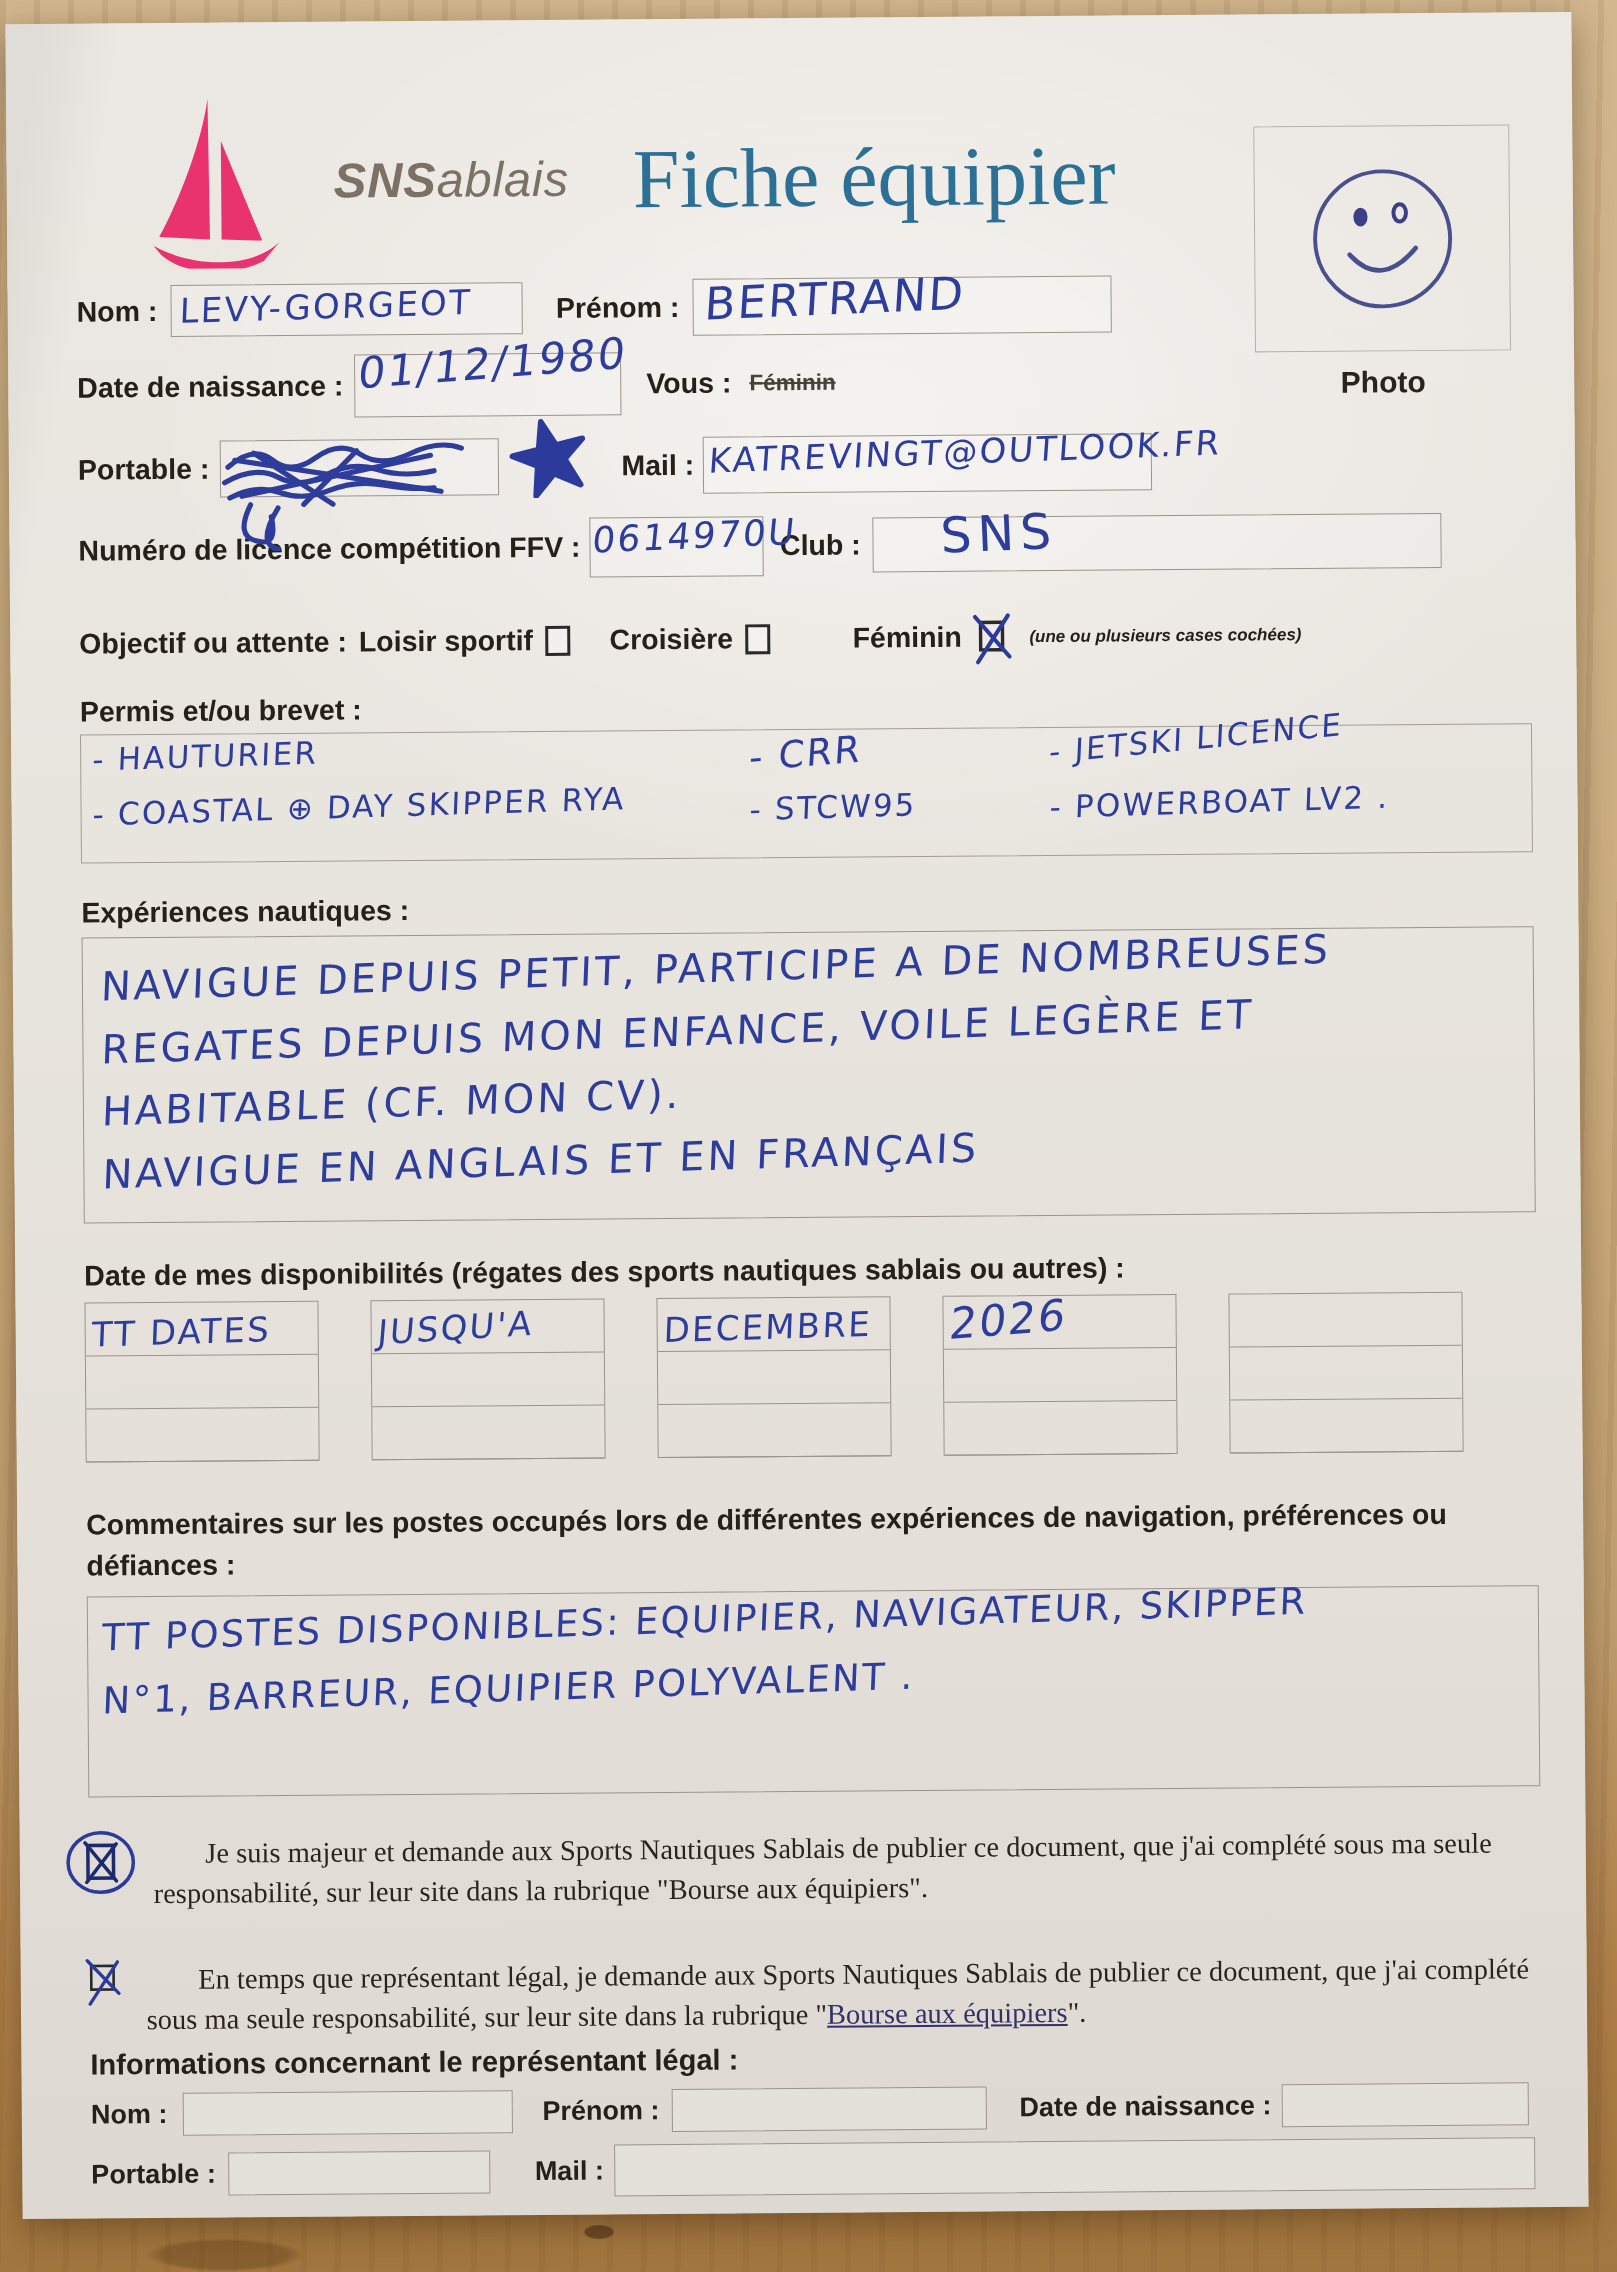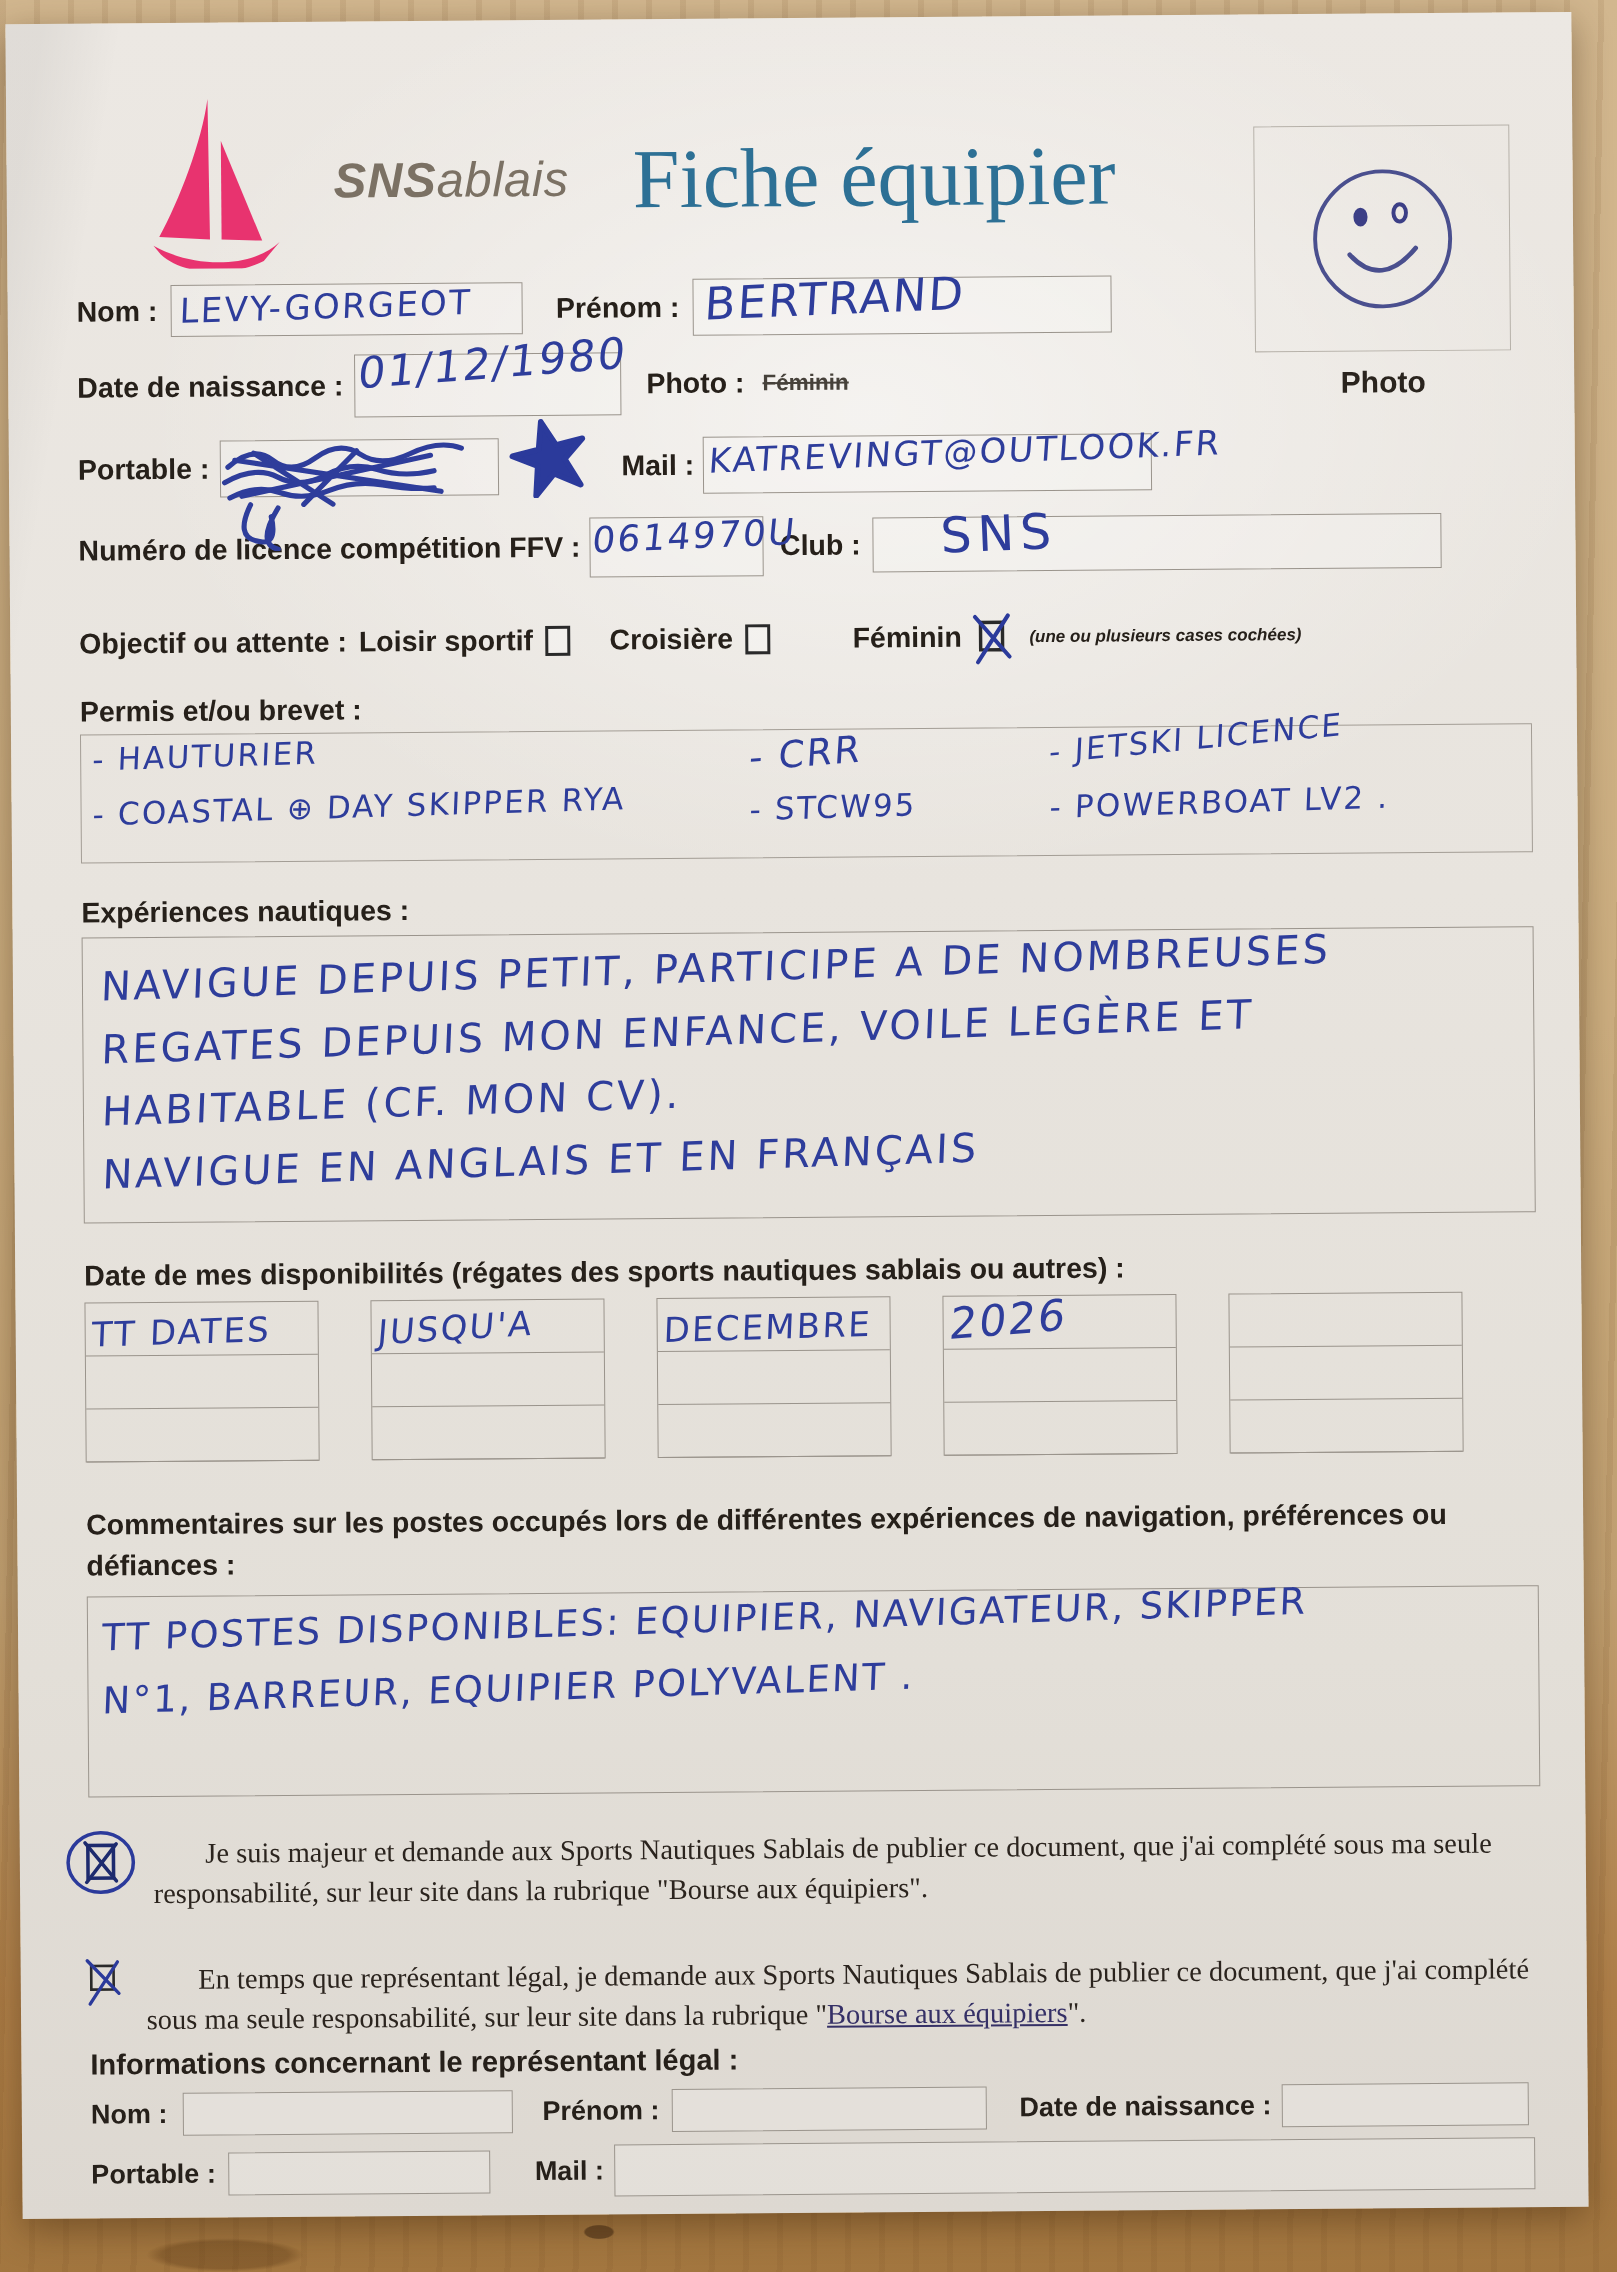--- a/index.html
+++ b/index.html
@@ -116,21 +116,21 @@
       <span class="wbox" style="width:419px;height:57px;margin-left:13.5px;">
         <span class="hw" style="font-size:45px;position:absolute;left:10.5px;top:-1.5px;transform:rotate(-2deg) skewX(-6deg);">BERTRAND</span>
       </span>
     </div>
 
     <div class="row" style="margin-top:16.5px;">
       <span class="lbl">Date de naissance :</span>
       <span class="wbox" style="width:267px;height:63px;margin-left:10.5px;">
         <span class="hw" style="font-size:43px;position:absolute;left:3px;top:-7.5px;transform:rotate(-4deg) skewX(-10deg);">01/12/1980</span>
       </span>
-      <span class="lbl" style="margin-left:25.5px;">Photo :</span>
+      <span class="lbl" style="margin-left:25.5px;">Vous :</span>
       <span class="lbl struck" style="margin-left:18px;font-size:22.5px;color:#46413a;">Féminin</span>
     </div>
 
     <div class="row" style="margin-top:19.5px;">
       <span class="lbl">Portable :</span>
       <span class="wbox" style="width:279px;height:57px;margin-left:10.5px;overflow:visible;">
         <svg viewBox="0 0 340 150" style="position:absolute;left:-4.5px;top:-19.5px;width:292px;height:129px;">
           <g stroke="#2e3d9b" stroke-width="6" fill="none" stroke-linecap="round">
             <path d="M14 52 q30 -26 52 -8 t50 -2 t52 -4 t58 0 t60 -6"></path>
             <path d="M10 70 q36 -20 62 -6 t56 -2 t60 -6 t66 2"></path>

